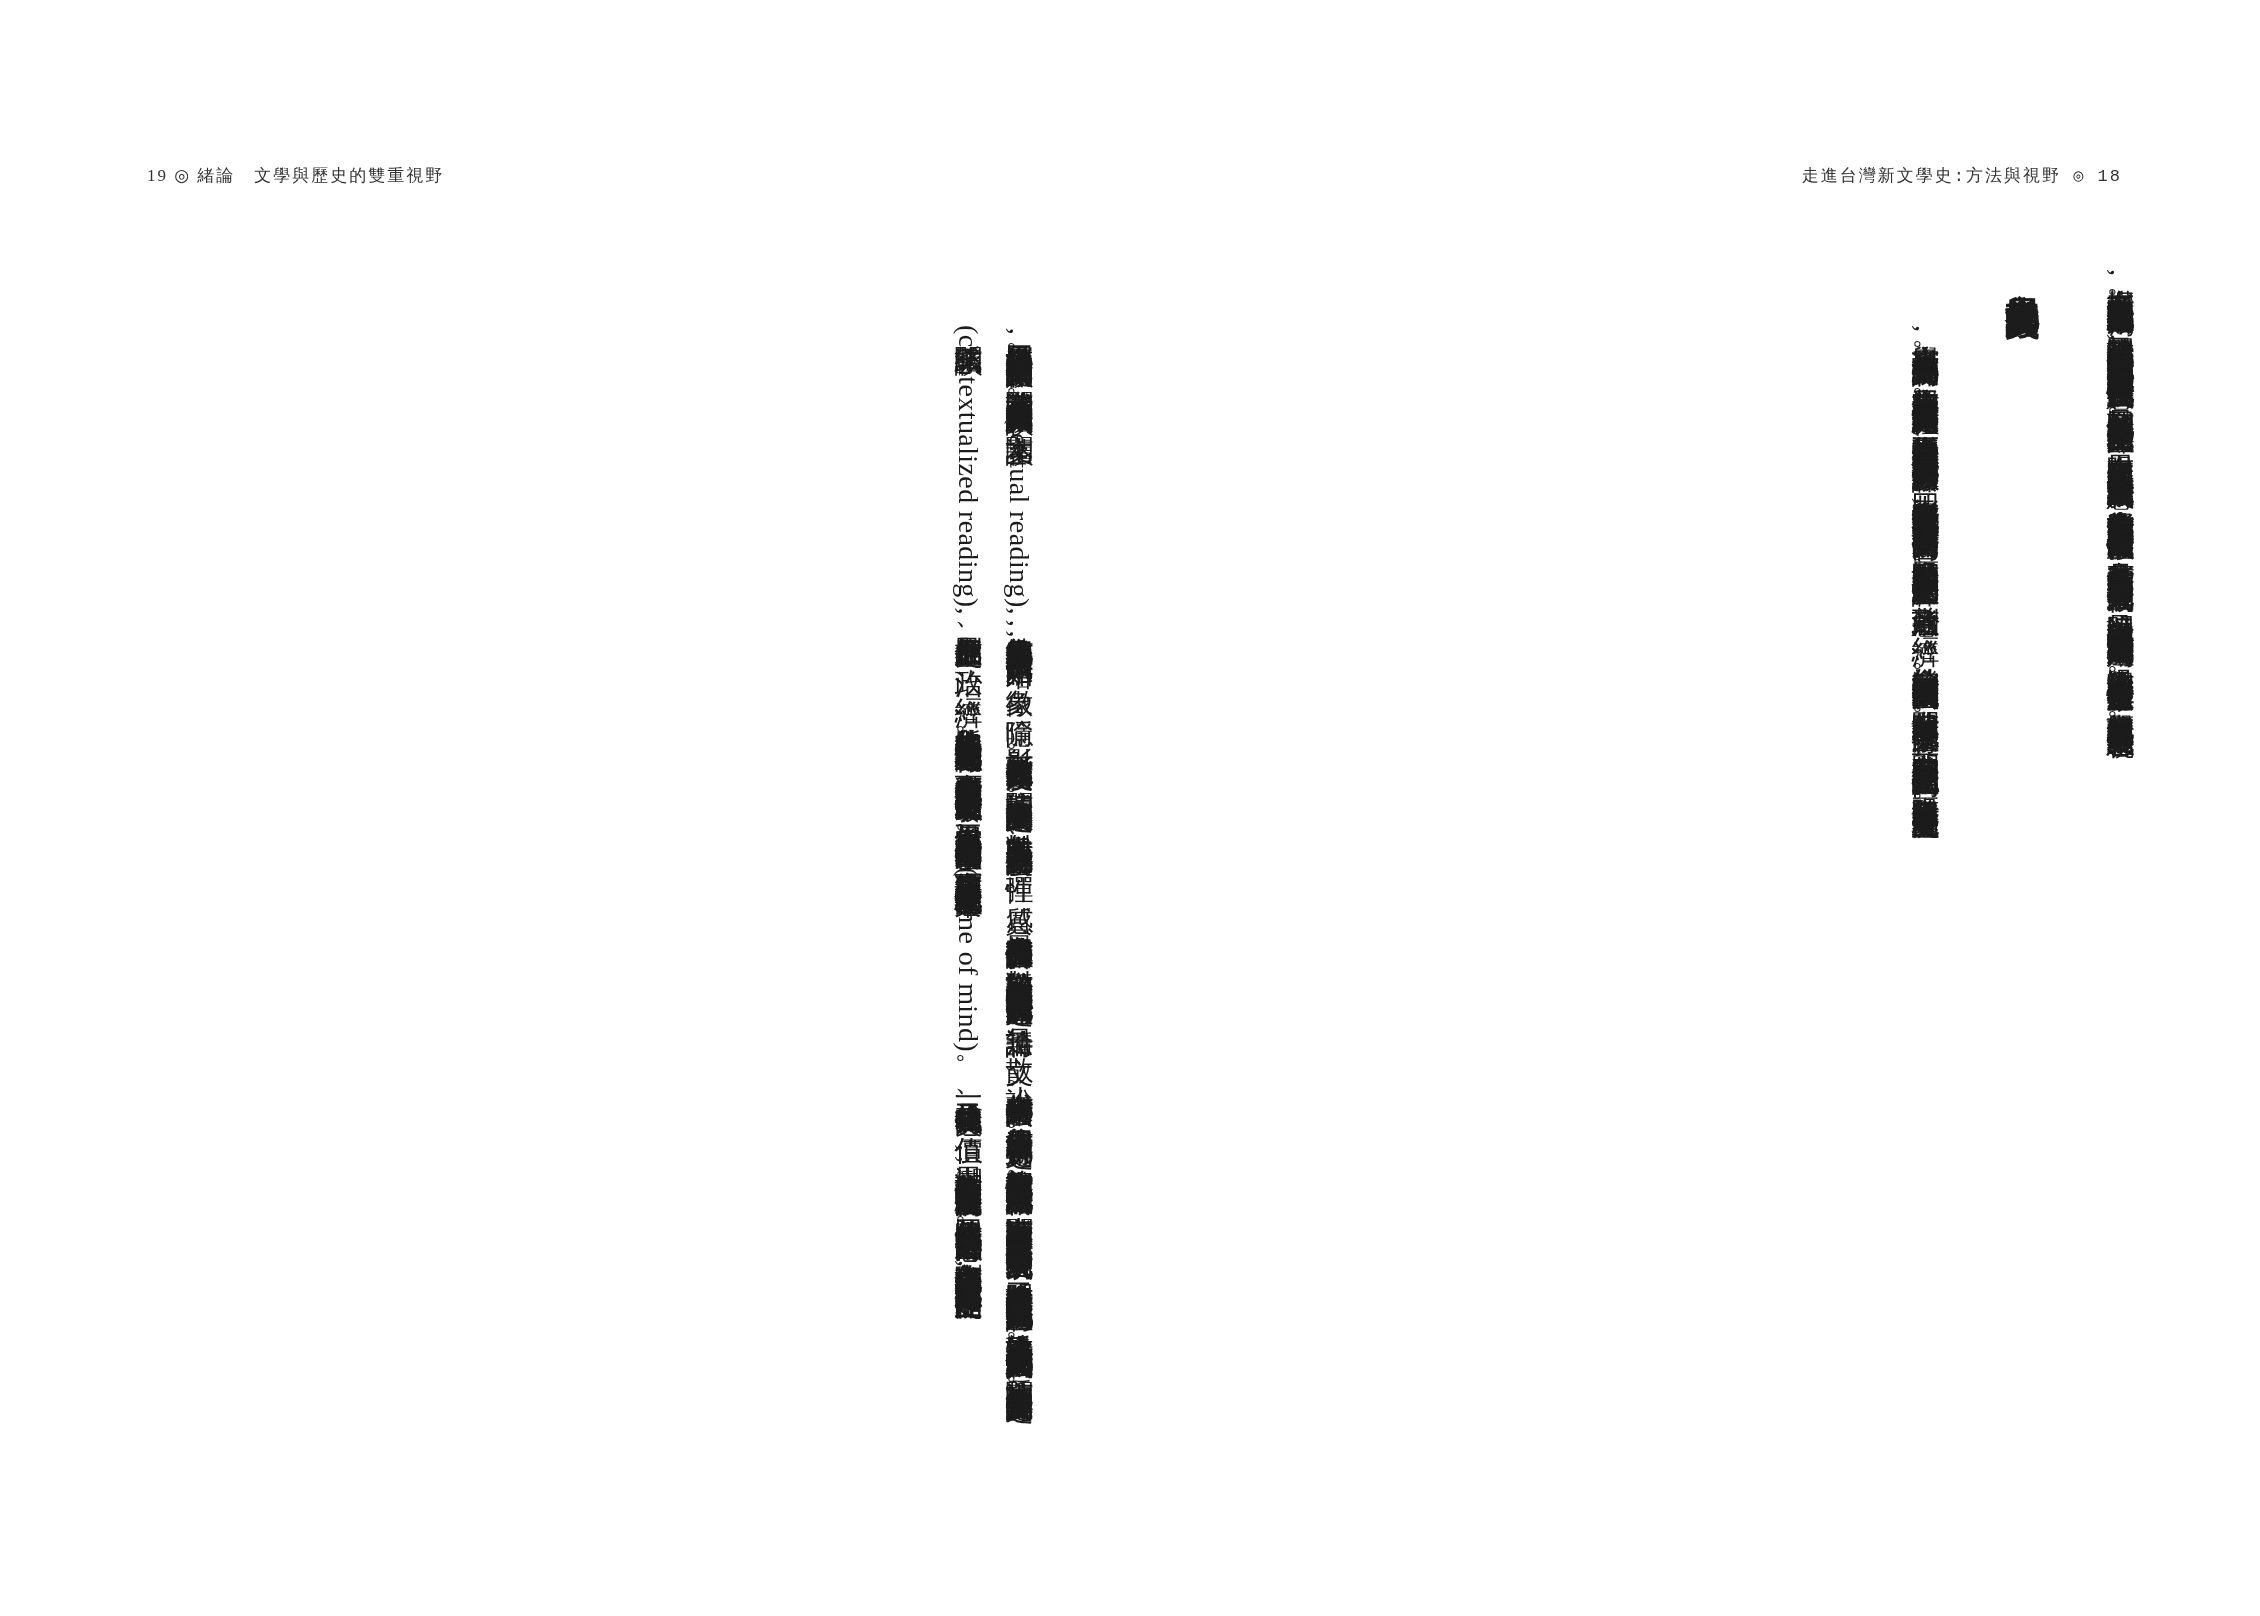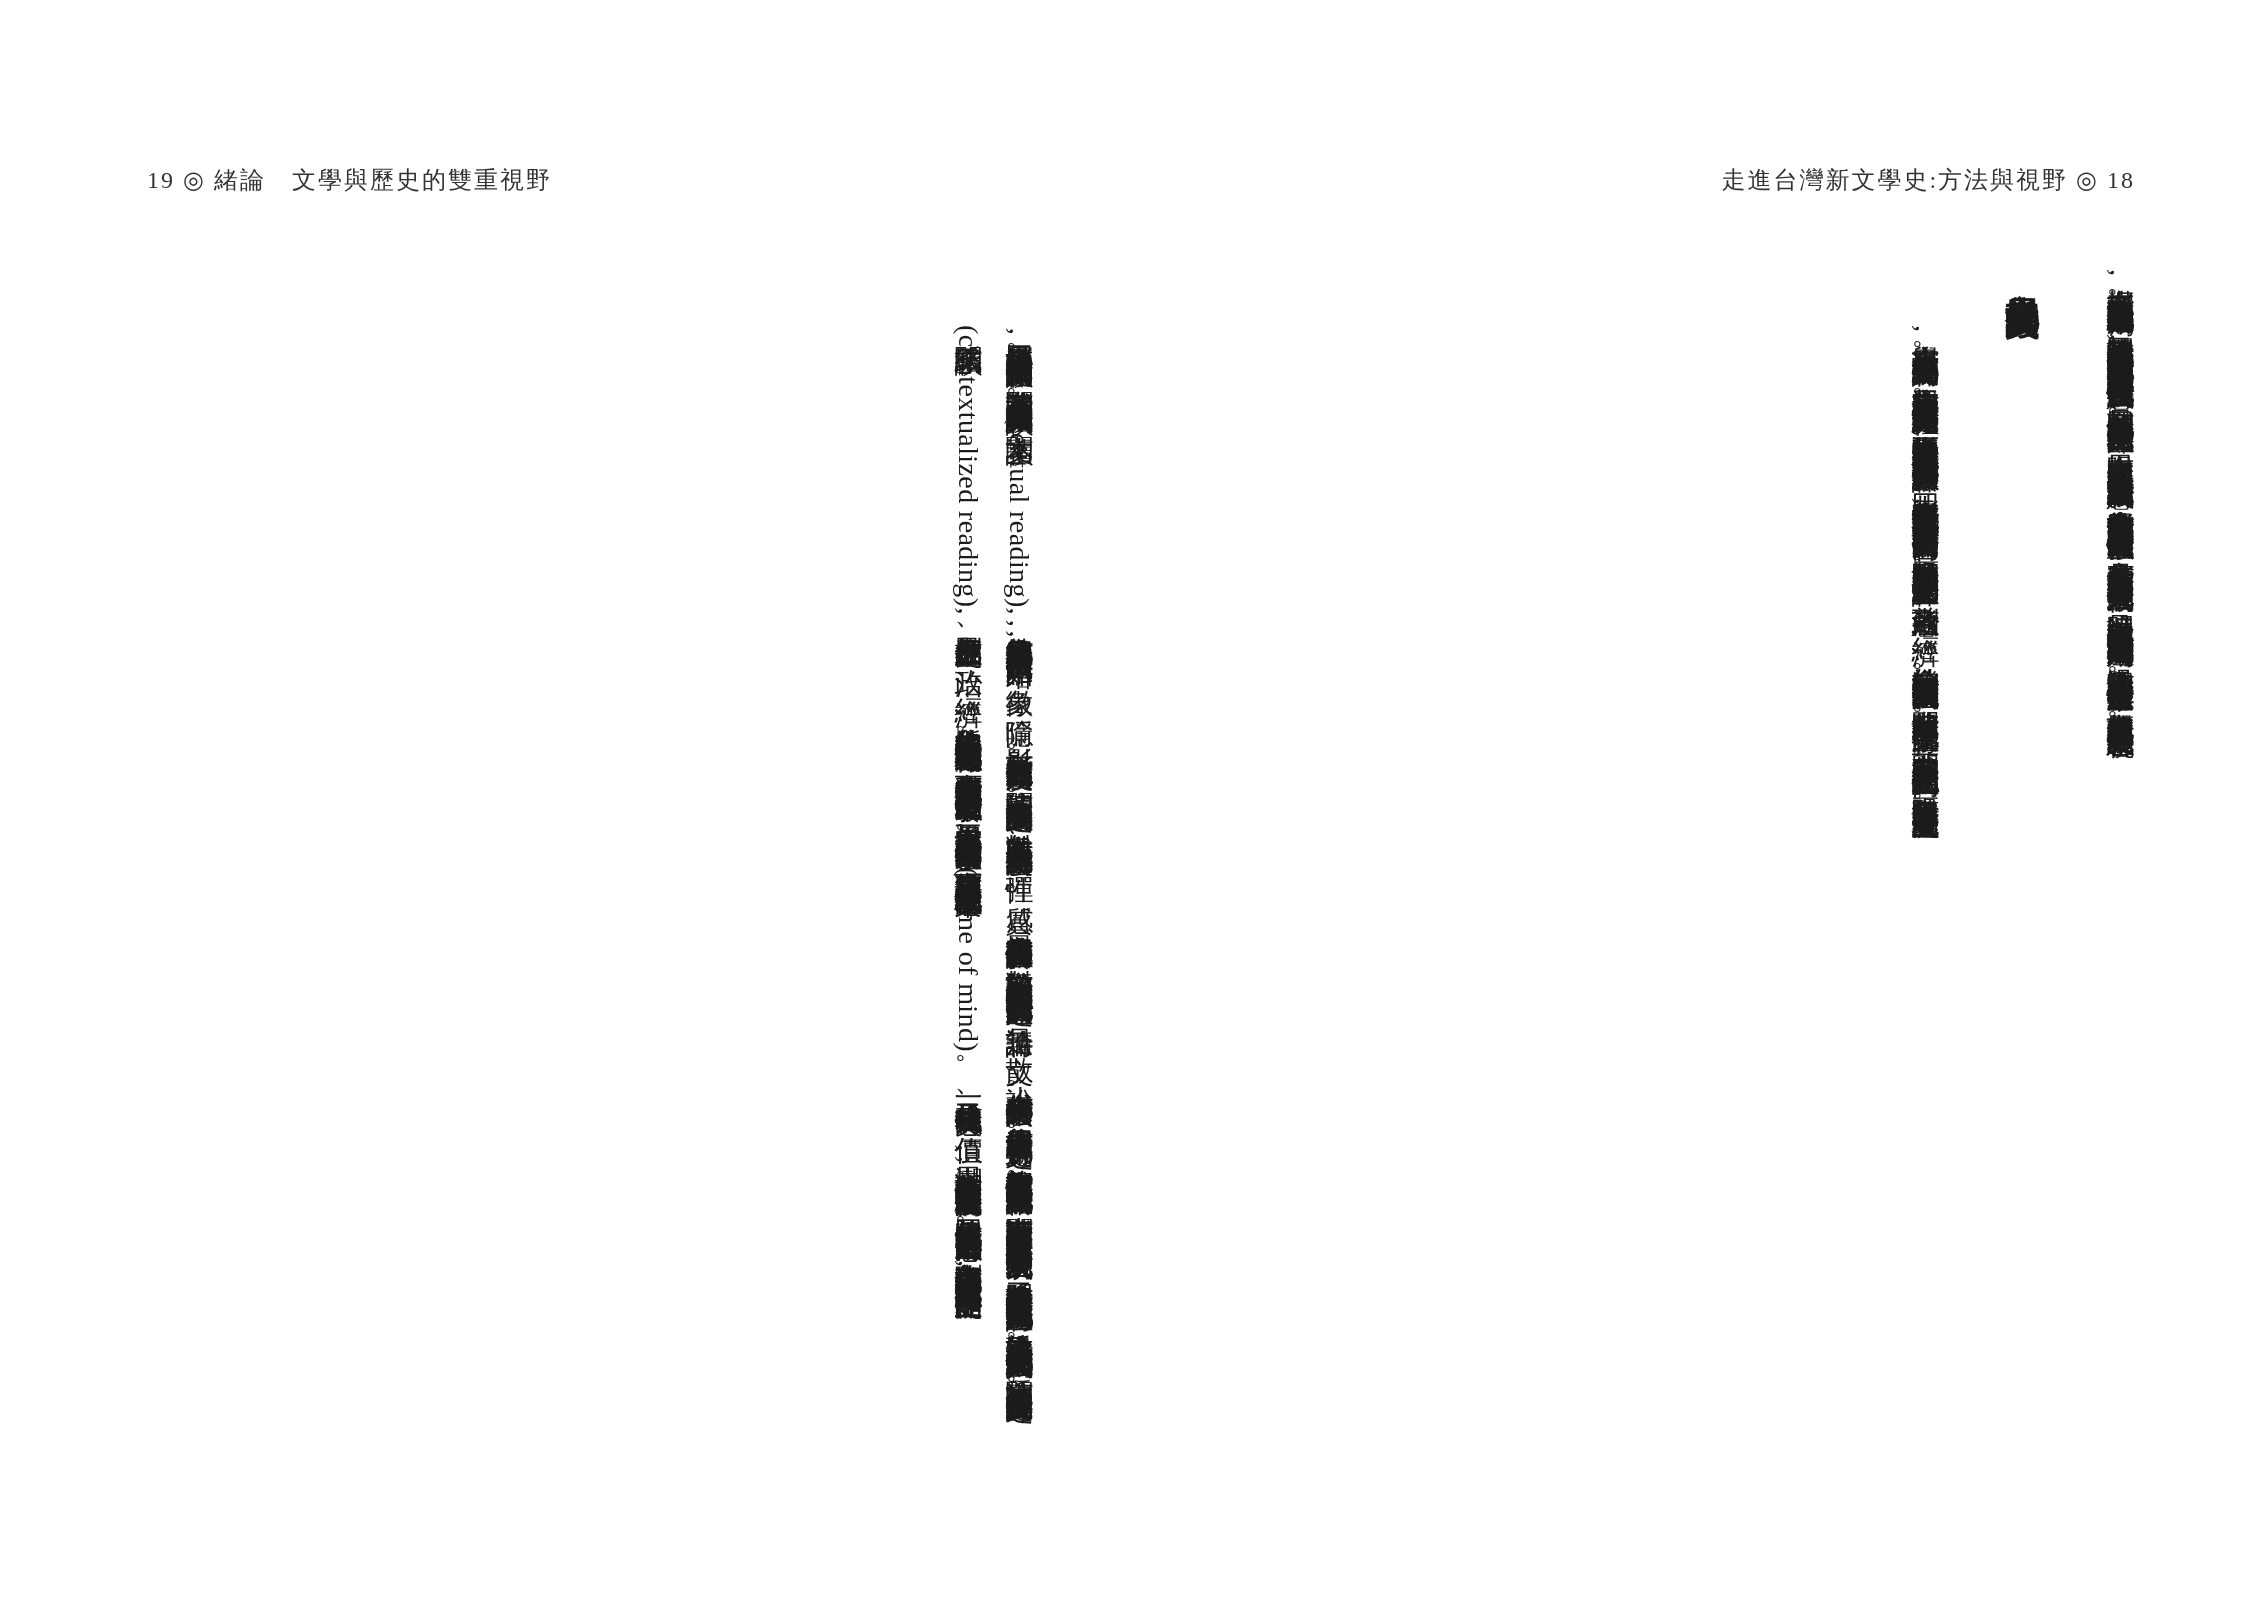--- a/index.html
+++ b/index.html
@@ -13,28 +13,28 @@
     background:var(--bg);
     position:relative;
     overflow:hidden;
     font-family:"Liberation Serif","DejaVu Serif",serif;
     color:var(--ink);
   }
   
   .running-head{
     position:absolute;
     top:164px;
-    font-size:24px;
+    font-size:17px;
     letter-spacing:2px;
     color:var(--head-ink);
     white-space:nowrap;
     font-family:"Liberation Serif","DejaVu Serif",serif;
   }
   .running-head.left{left:147px;}
-  .running-head.right{right:125px;}
+  .running-head.right{right:138px;font-family:Liberation Mono, monospace;}
 
   
   .vblock{
     position:absolute;
     top:267px;
     height:1154px;
     writing-mode:vertical-rl;
     text-orientation:mixed;
     font-size:28px;
     line-height:51px;

